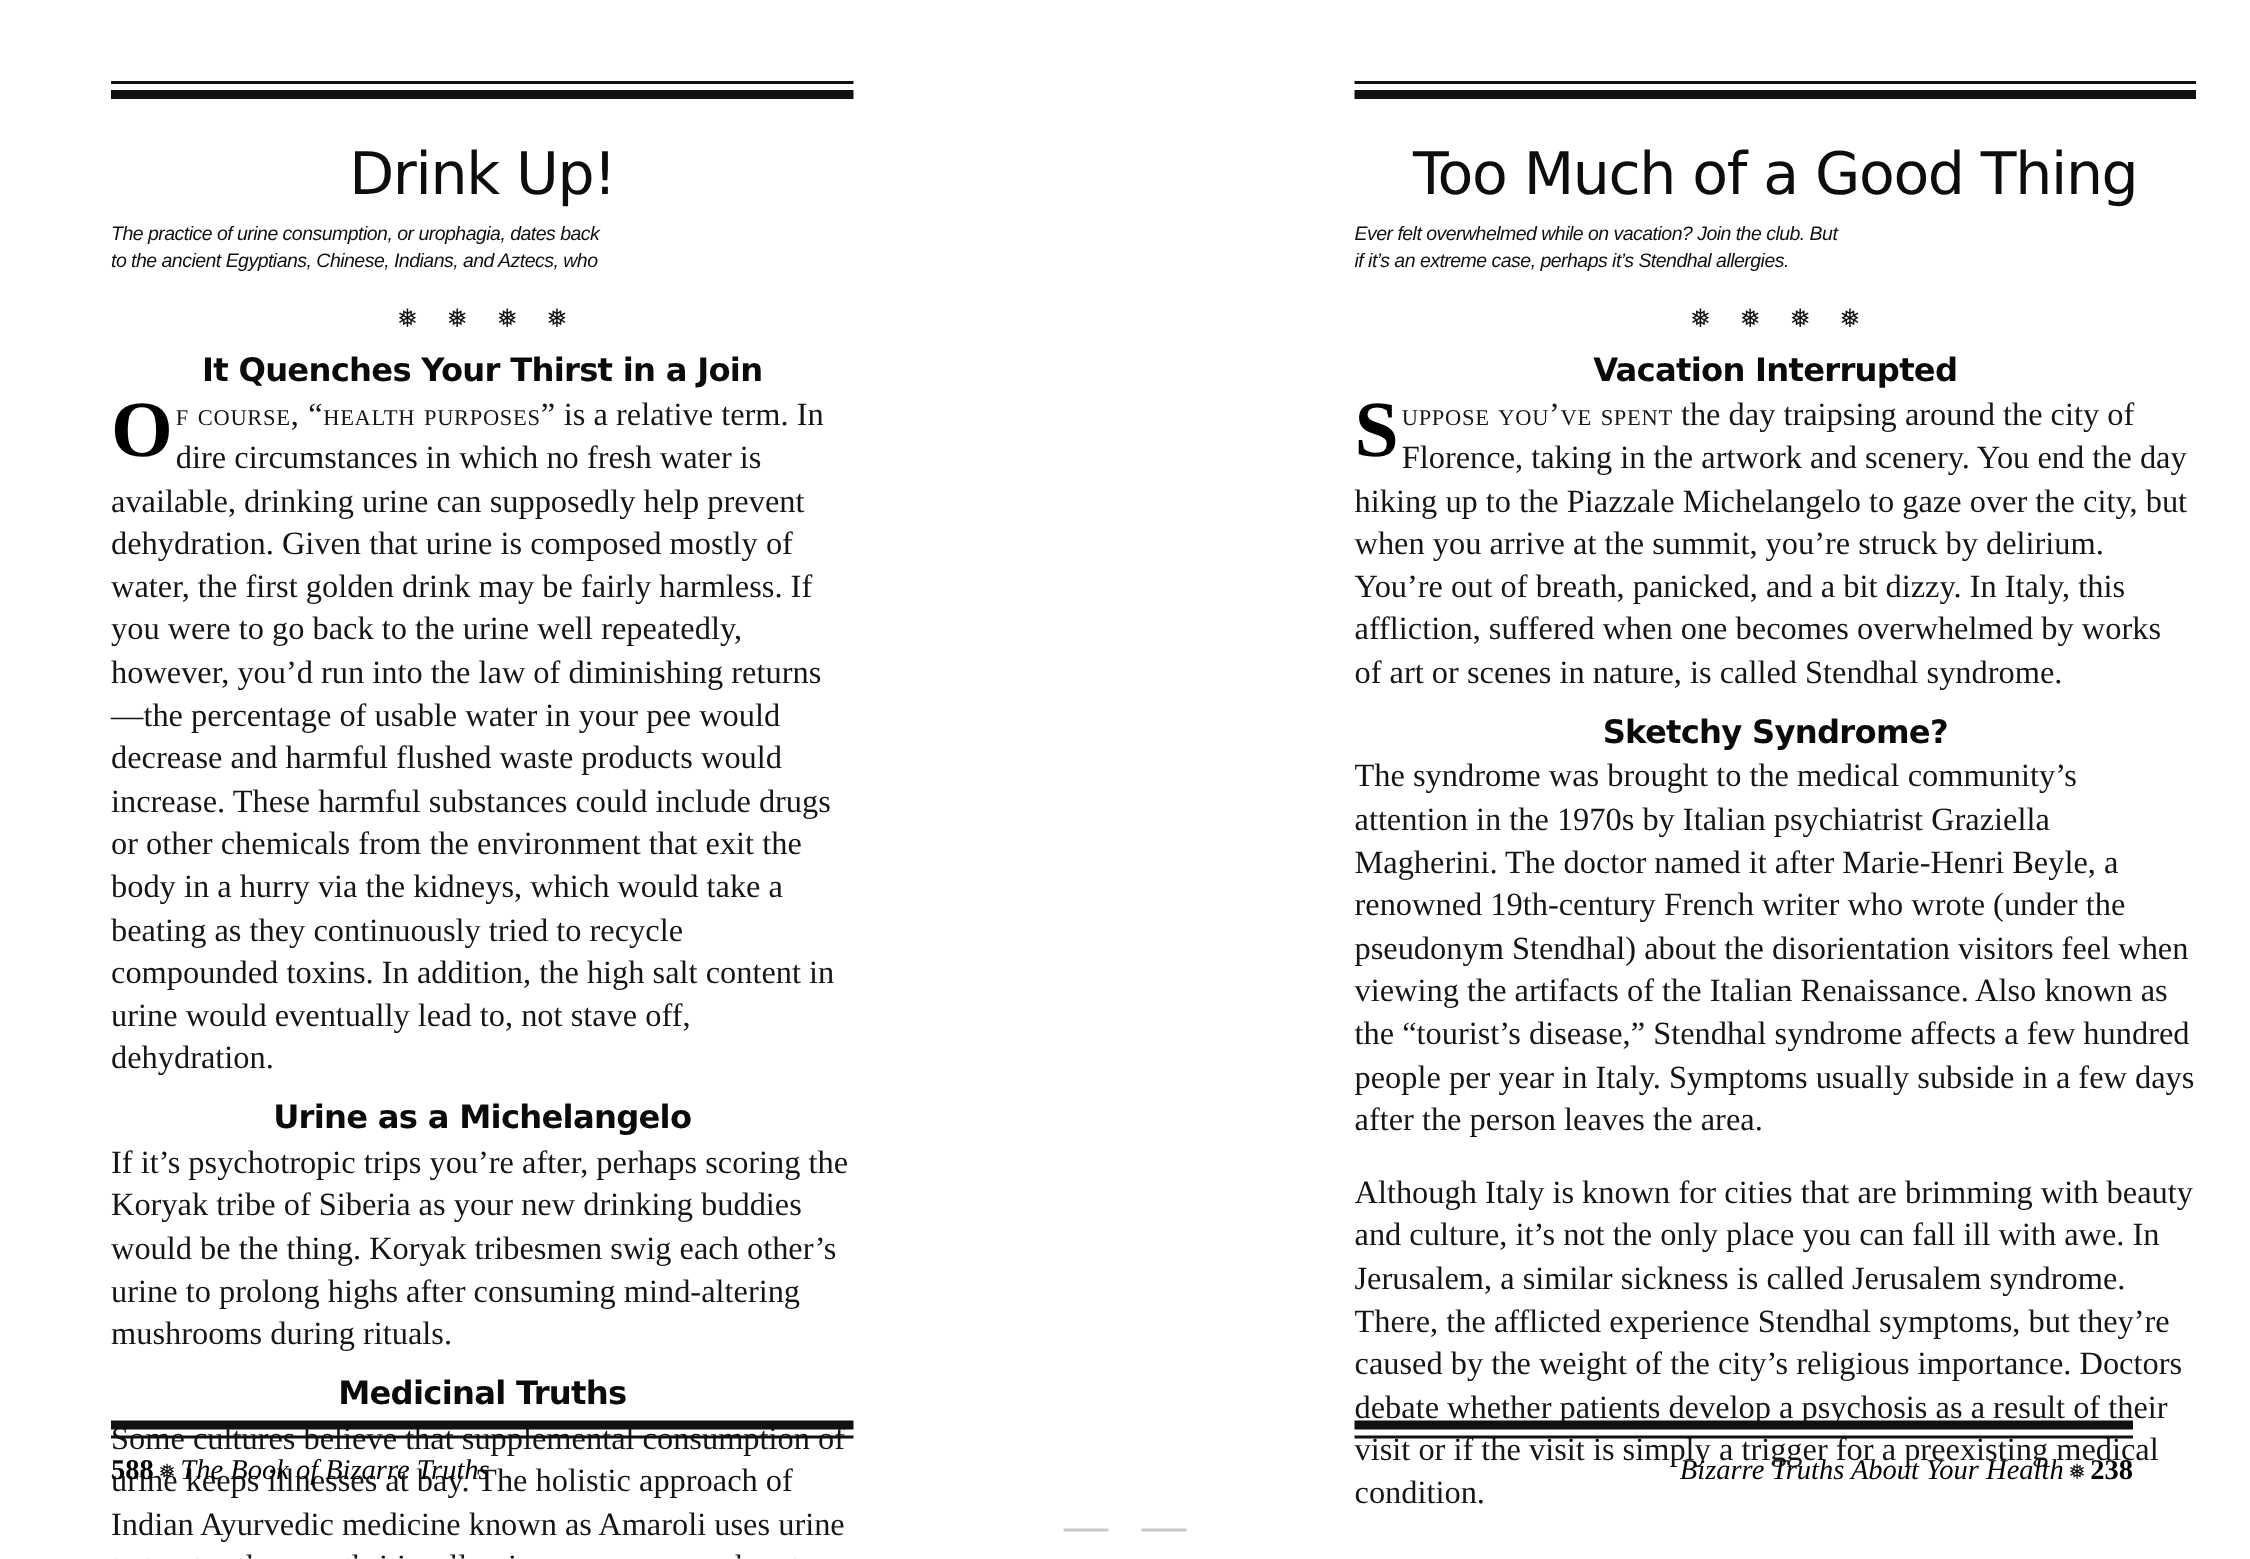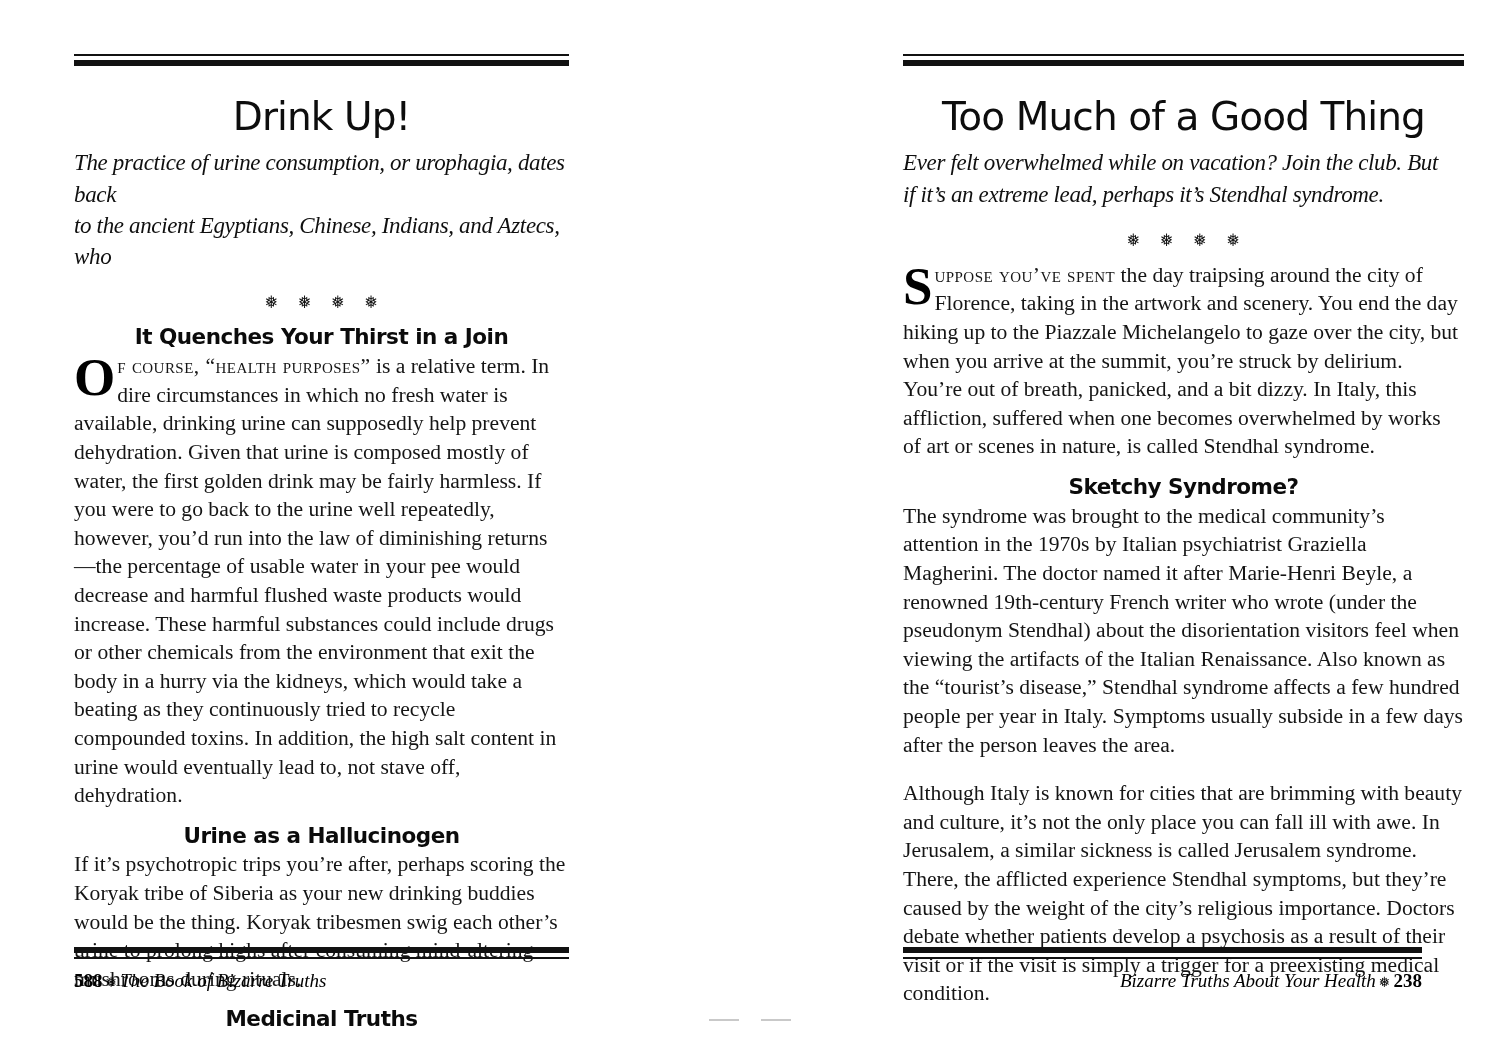--- a/index.html
+++ b/index.html
@@ -61,23 +61,23 @@
     font-family: "DejaVu Sans", sans-serif;
     font-weight: 400;
     font-size: 39px;
     line-height: 1.06;
     letter-spacing: -0.9px;
     color: #0d0d0d;
     margin: 30px 0 10px 0;
     text-align: center;
   }
   .deck {
-    font-family: Liberation Serif, serif;
+    font-family: Liberation Sans, sans-serif;
     font-style: italic;
-    font-size: 23px;
+    font-size: 13px;
     line-height: 1.36;
     letter-spacing: -0.35px;
     color: #101010;
     margin: 0;
   }
 
   .dingbats {
     text-align: center;
     font-size: 17px;
     line-height: 1;
@@ -199,21 +199,21 @@
     </p>
 
     <div class="dingbats">❅   ❅   ❅   ❅</div>
 
     <h2 class="subhead">It Quenches Your Thirst in a Join</h2>
 
     <p class="body dropcap-para">
       <span class="dropcap">O</span><span class="smallcaps">f course, “health purposes”</span><span> is a relative term. In dire circumstances in which no fresh water is available, drinking urine can supposedly help prevent dehydration. Given that urine is composed mostly of water, the first golden drink may be fairly harmless. If you were to go back to the urine well repeatedly, however, you’d run into the law of diminishing returns—the percentage of usable water in your pee would decrease and harmful flushed waste products would increase. These harmful substances could include drugs or other chemicals from the environment that exit the body in a hurry via the kidneys, which would take a beating as they continuously tried to recycle compounded toxins. In addition, the high salt content in urine would eventually lead to, not stave off,  dehydration.</span>
     </p>
 
-    <h2 class="subhead tight">Urine as a Hallucinogen</h2>
+    <h2 class="subhead tight">Urine as a Michelangelo</h2>
     <p class="body">If it’s psychotropic trips you’re after, perhaps scoring the Koryak tribe of Siberia as your new drinking buddies would be the thing. Koryak tribesmen swig each other’s urine to prolong highs after consuming mind-altering mushrooms during rituals.</p>
 
     <h2 class="subhead tight">Medicinal Truths</h2>
     <p class="body">Some cultures believe that supplemental consumption of urine keeps illnesses at bay. The holistic approach of Indian Ayurvedic medicine known as Amaroli uses urine to treat asthma, arthritis, allergies, acne, cancer, heart disease, indigestion, migraines, wrinkles, and other afflictions. There is no proof that these treatments work, but urine is sterile (as long as it isn’t contaminated with the Koryak’s psychedelic mushrooms), and it does have antibacterial, antifungal, and antiviral qualities.</p>
 
     <div class="page-footer">
       <div class="rule-bottom">
         <div class="thick"></div>
         <div class="gap"></div>
         <div class="thin"></div>
@@ -229,25 +229,26 @@
     <div class="rule-top">
       <div class="thin"></div>
       <div class="gap"></div>
       <div class="thick"></div>
     </div>
 
     <h1 class="article-title">Too Much of a Good Thing</h1>
 
     <p class="deck">
       <span>Ever felt overwhelmed while on vacation? Join the club. But</span><br>
-      <span>if it’s an extreme lead, perhaps it’s Stendhal syndrome.</span>
+      <span>if it’s an extreme case, perhaps it’s Stendhal allergies.</span>
     </p>
 
     <div class="dingbats">❅   ❅   ❅   ❅</div>
 
+    <h2 class="subhead">Vacation Interrupted</h2>
 
     <p class="body dropcap-para">
       <span class="dropcap">S</span><span class="smallcaps">uppose you’ve spent</span><span> the day traipsing around the city of Florence, taking in the artwork and scenery. You end the day hiking up to the Piazzale Michelangelo to gaze over the city, but when you arrive at the summit, you’re struck by delirium. You’re out of breath, panicked, and a bit dizzy. In Italy, this affliction, suffered when one becomes overwhelmed by works of art or scenes in nature, is called Stendhal syndrome.</span>
     </p>
 
     <h2 class="subhead tight">Sketchy Syndrome?</h2>
     <p class="body">The syndrome was brought to the medical community’s attention in the 1970s by Italian psychiatrist Graziella Magherini. The doctor named it after Marie-Henri Beyle, a renowned 19th-century French writer who wrote (under the pseudonym Stendhal) about the disorientation visitors feel when viewing the artifacts of the Italian Renaissance. Also known as the “tourist’s disease,” Stendhal syndrome affects a few hundred people per year in Italy. Symptoms usually subside in a few days after the person leaves the area.</p>
 
     <p class="body">Although Italy is known for cities that are brimming with beauty and culture, it’s not the only place you can fall ill with awe. In Jerusalem, a similar sickness is called Jerusalem syndrome. There, the afflicted experience Stendhal symptoms, but they’re caused by the weight of the city’s religious importance. Doctors debate whether patients develop a psychosis as a result of their visit or if the visit is simply a trigger for a preexisting medical condition.</p>
 

